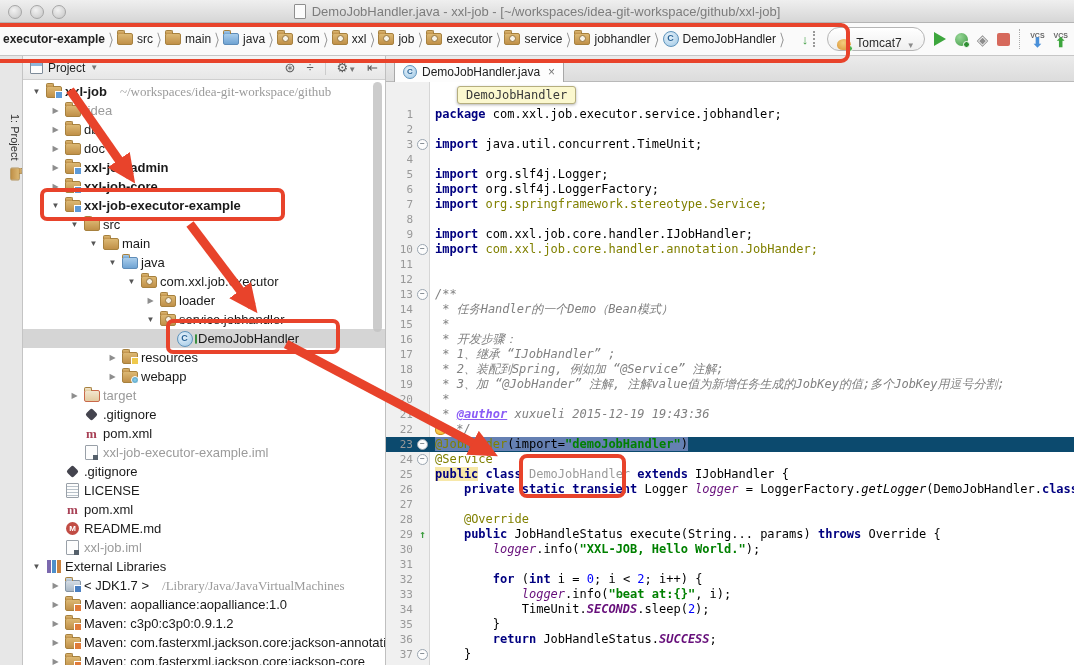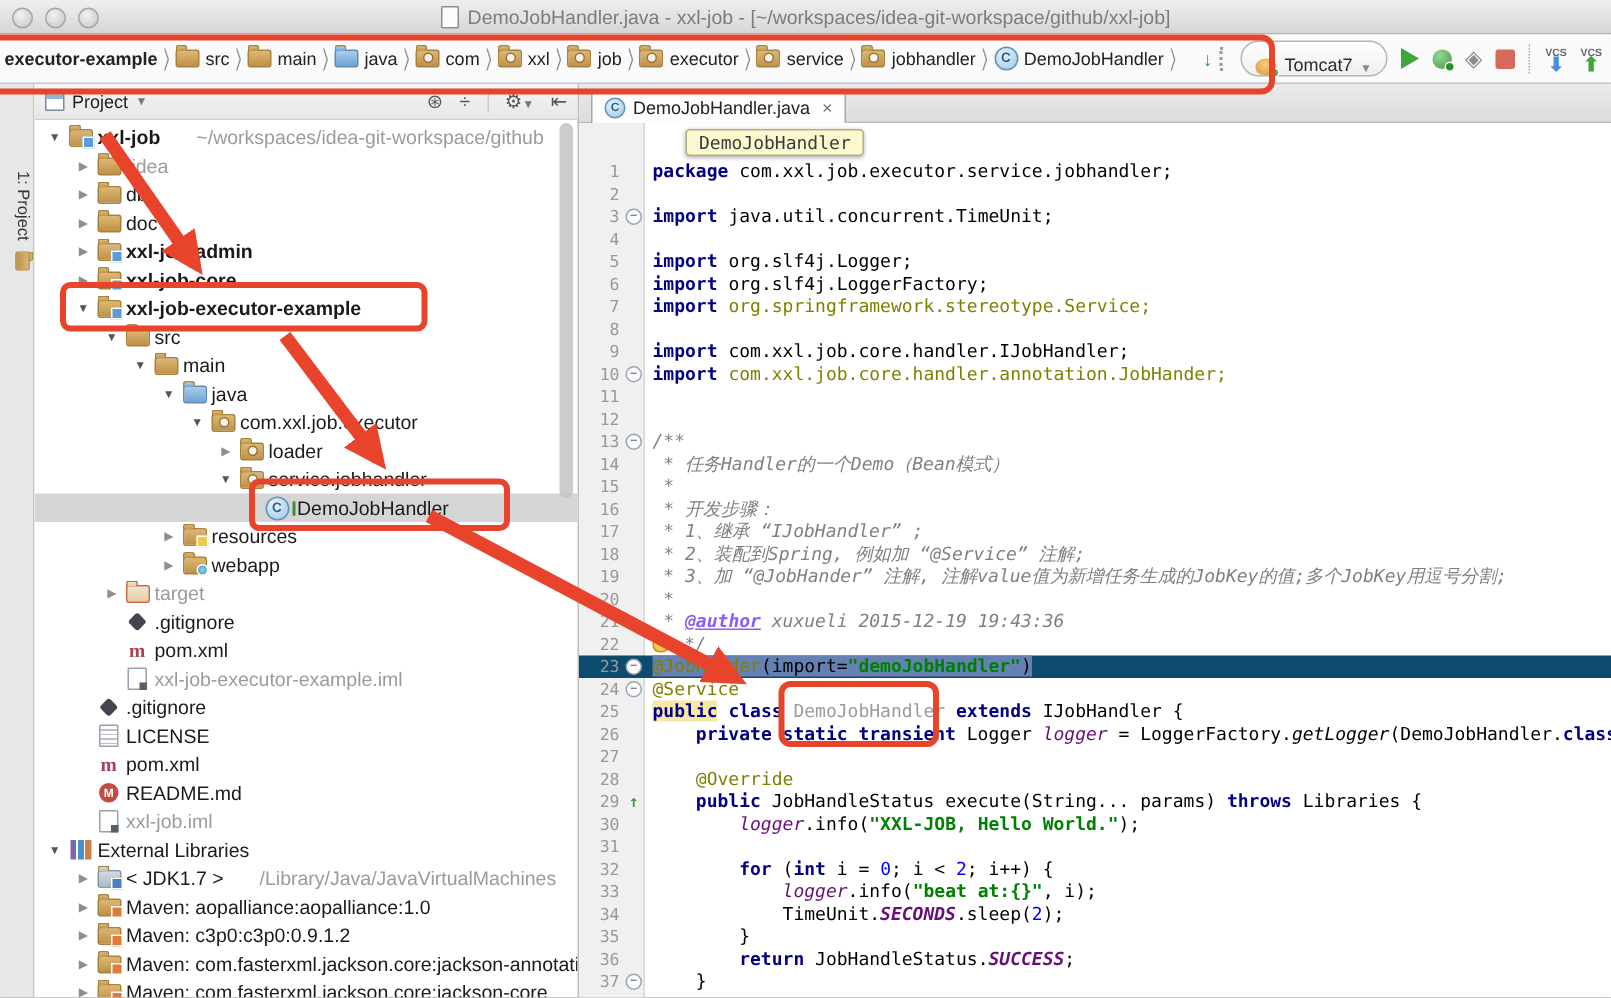--- a/index.html
+++ b/index.html
@@ -60,21 +60,21 @@
   .ph-icons .vr{width:1px;height:14px;background:#CCC;}
   .tree{flex:1;overflow:hidden;padding-top:2px;position:relative;}
   .tree-row{height:19px;display:flex;align-items:center;font-size:13px;color:#1A1A1A;white-space:nowrap;}
   .tree-row.selected{background:#D5D5D5;}
   .tr-arrow{width:15px;flex:none;text-align:center;font-size:8px;color:#555;}
   .tr-arrow.r{color:#8E8E8E;}
   .tr-icon{width:19px;flex:none;display:flex;justify-content:center;align-items:center;}
   .tr-label{margin-left:2px;}
   .tree-row.bold .tr-label{font-weight:bold;}
   .tree-row.gray .tr-label{color:#9B9B9B;}
-  .tr-suffix{color:#9B9B9B;margin-left:24px;}
+  .tr-suffix{color:#9B9B9B;margin-left:13px;font-family:Liberation Serif, serif;}
   .pscroll{position:absolute;right:3px;top:26px;width:9px;height:250px;background:#C3C3C3;border-radius:5px;opacity:.85;}
   
   .fi{width:14px;height:10px;background:linear-gradient(#DCB873,#C09048);border:1px solid #A7813E;border-radius:2px;
       position:relative;display:inline-block;flex:none;}
   .fi::before{content:"";position:absolute;top:-4px;left:-1px;width:6px;height:3px;background:inherit;
               border:1px solid #A7813E;border-bottom:none;border-radius:2px 2px 0 0;}
   .fi.blue{background:linear-gradient(#A9CDEB,#6FA3D3);border-color:#5E8CB8;}
   .fi.excl{background:linear-gradient(#F2E6CE,#E3CBA0);border-color:#C9684A;}
   .fi.gray{background:linear-gradient(#D4DCE4,#A9B8C6);border-color:#8494A4;}
   .bdg{position:absolute;width:6px;height:6px;border:1px solid #FFF;right:-2px;bottom:-2px;}
@@ -560,21 +560,21 @@
             <div class="cl"><span class="ln">19</span><span class="g2"></span><span class="ct"><span class="cmt"> * 3、加 “@JobHander” 注解, 注解value值为新增任务生成的JobKey的值;多个JobKey用逗号分割;</span></span></div>
             <div class="cl"><span class="ln">20</span><span class="g2"></span><span class="ct"><span class="cmt"> *</span></span></div>
             <div class="cl"><span class="ln">21</span><span class="g2"></span><span class="ct"><span class="cmt"> * </span><span class="tag">@author</span><span class="cmt"> xuxueli 2015-12-19 19:43:36</span></span></div>
             <div class="cl"><span class="ln">22</span><span class="g2"></span><span class="ct"><span class="bulb"></span><span class="cmt"> */</span></span></div>
             <div class="cl cur"><span class="ln">23</span><span class="g2"><span class="fm">−</span></span><span class="ct"><span class="selbg"><span class="ann">@JobHander</span><span class="pl">(import=</span><span class="str">"demoJobHandler"</span><span class="pl">)</span></span></span></div>
             <div class="cl"><span class="ln">24</span><span class="g2"><span class="fm">−</span></span><span class="ct"><span class="ann">@Service</span></span></div>
             <div class="cl"><span class="ln">25</span><span class="g2"></span><span class="ct"><span class="hlk">public</span><span class="pl"> </span><span class="kw">class</span><span class="gid"> DemoJobHandler </span><span class="kw">extends</span><span class="pl"> IJobHandler {</span></span></div>
             <div class="cl"><span class="ln">26</span><span class="g2"></span><span class="ct"><span class="pl">    </span><span class="kw">private static transient</span><span class="pl"> Logger </span><span class="fld">logger</span><span class="pl"> = LoggerFactory.</span><span class="stm">getLogger</span><span class="pl">(DemoJobHandler.</span><span class="kw">class</span></span></div>
             <div class="cl"><span class="ln">27</span><span class="g2"></span><span class="ct"></span></div>
             <div class="cl"><span class="ln">28</span><span class="g2"></span><span class="ct"><span class="pl">    </span><span class="ann">@Override</span></span></div>
-            <div class="cl"><span class="ln">29</span><span class="g2"><span class="ovr">↑</span></span><span class="ct"><span class="pl">    </span><span class="kw">public</span><span class="pl"> JobHandleStatus execute(String... params) </span><span class="kw">throws</span><span class="pl"> Libraries {</span></span></div>
+            <div class="cl"><span class="ln">29</span><span class="g2"><span class="ovr">↑</span></span><span class="ct"><span class="pl">    </span><span class="kw">public</span><span class="pl"> JobHandleStatus execute(String... params) </span><span class="kw">throws</span><span class="pl"> Override {</span></span></div>
             <div class="cl"><span class="ln">30</span><span class="g2"></span><span class="ct"><span class="pl">        </span><span class="fld">logger</span><span class="pl">.info(</span><span class="str">"XXL-JOB, Hello World."</span><span class="pl">);</span></span></div>
             <div class="cl"><span class="ln">31</span><span class="g2"></span><span class="ct"></span></div>
             <div class="cl"><span class="ln">32</span><span class="g2"></span><span class="ct"><span class="pl">        </span><span class="kw">for</span><span class="pl"> (</span><span class="kw">int</span><span class="pl"> i = </span><span class="num">0</span><span class="pl">; i &lt; </span><span class="num">2</span><span class="pl">; i++) {</span></span></div>
             <div class="cl"><span class="ln">33</span><span class="g2"></span><span class="ct"><span class="pl">            </span><span class="fld">logger</span><span class="pl">.info(</span><span class="str">"beat at:{}"</span><span class="pl">, i);</span></span></div>
             <div class="cl"><span class="ln">34</span><span class="g2"></span><span class="ct"><span class="pl">            TimeUnit.</span><span class="stf">SECONDS</span><span class="pl">.sleep(</span><span class="num">2</span><span class="pl">);</span></span></div>
             <div class="cl"><span class="ln">35</span><span class="g2"></span><span class="ct"><span class="pl">        }</span></span></div>
             <div class="cl"><span class="ln">36</span><span class="g2"></span><span class="ct"><span class="pl">        </span><span class="kw">return</span><span class="pl"> JobHandleStatus.</span><span class="stf">SUCCESS</span><span class="pl">;</span></span></div>
             <div class="cl"><span class="ln">37</span><span class="g2"><span class="fm">−</span></span><span class="ct"><span class="pl">    }</span></span></div>
           </div>
       </div>

